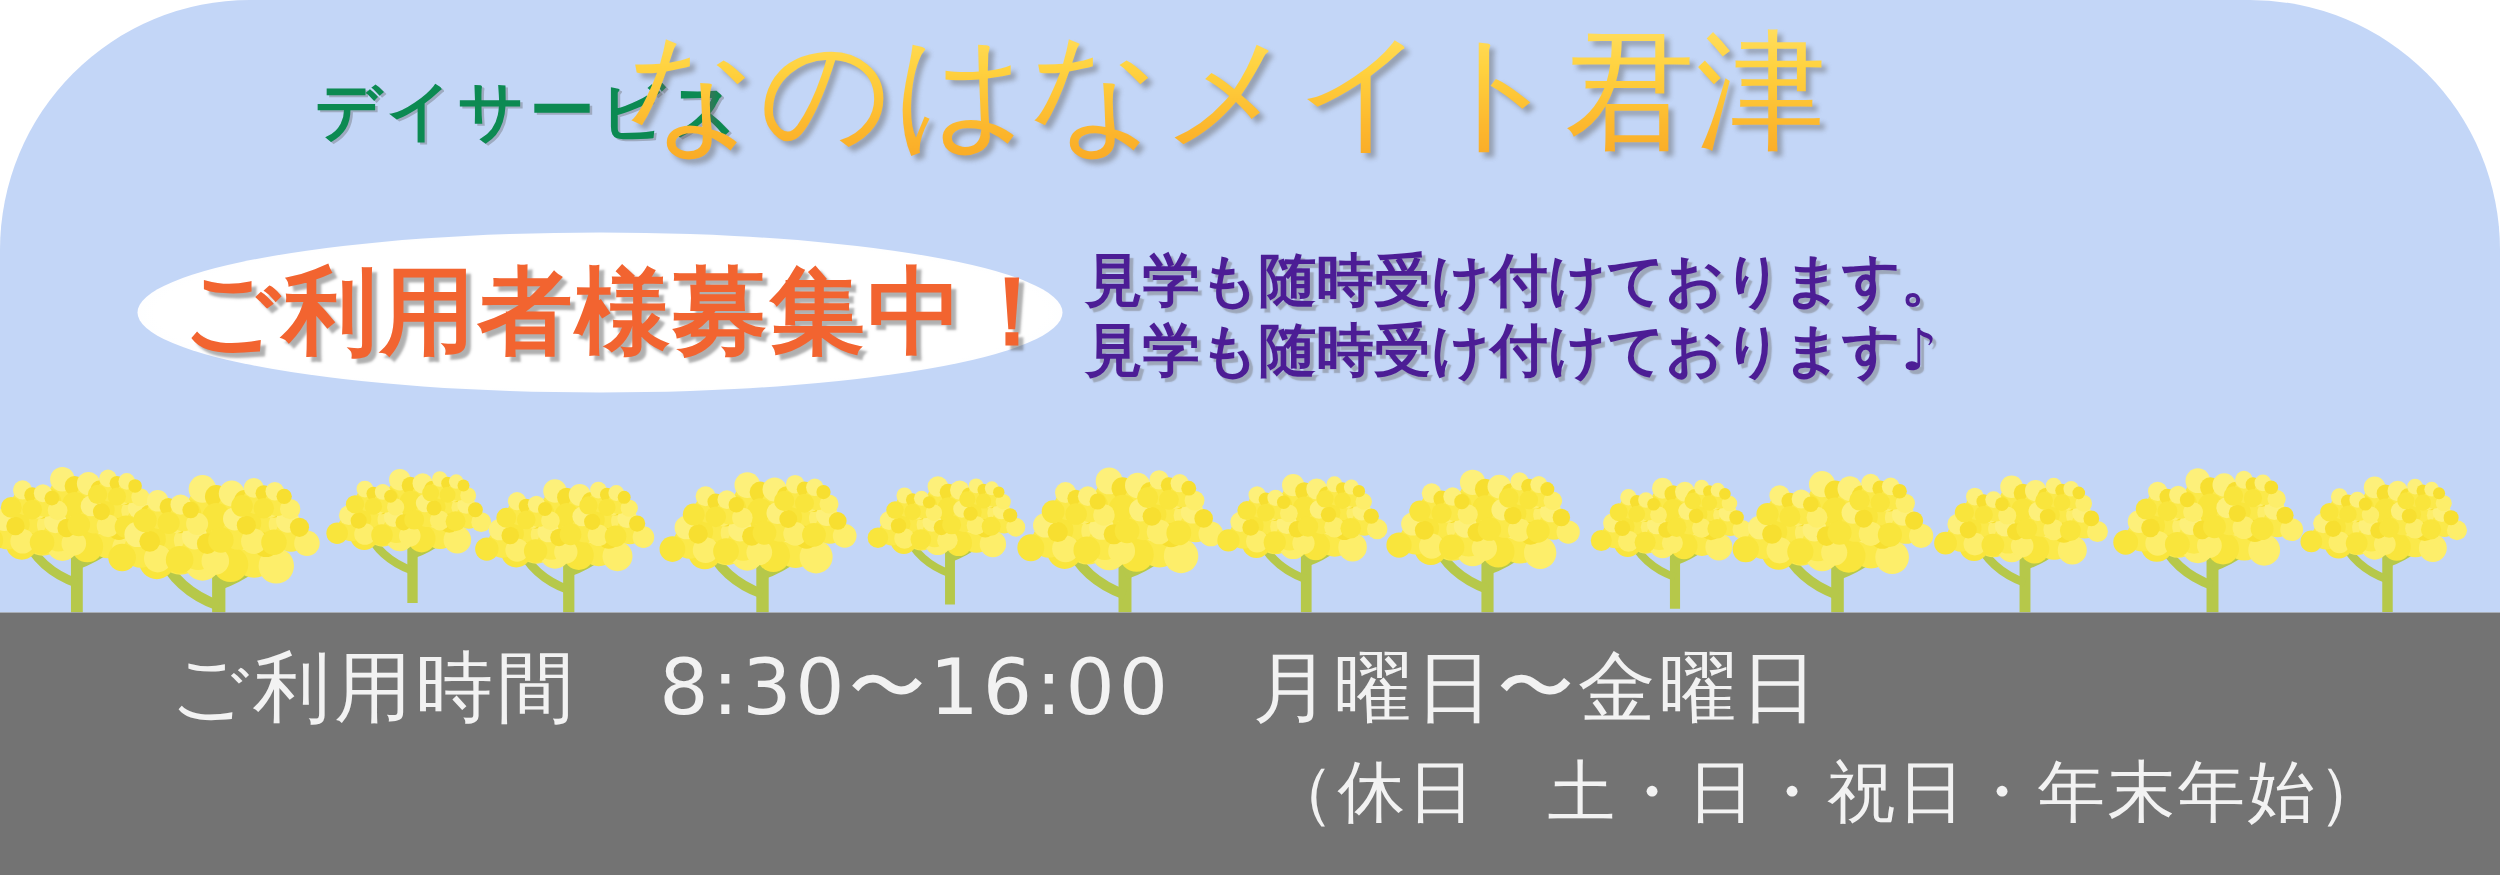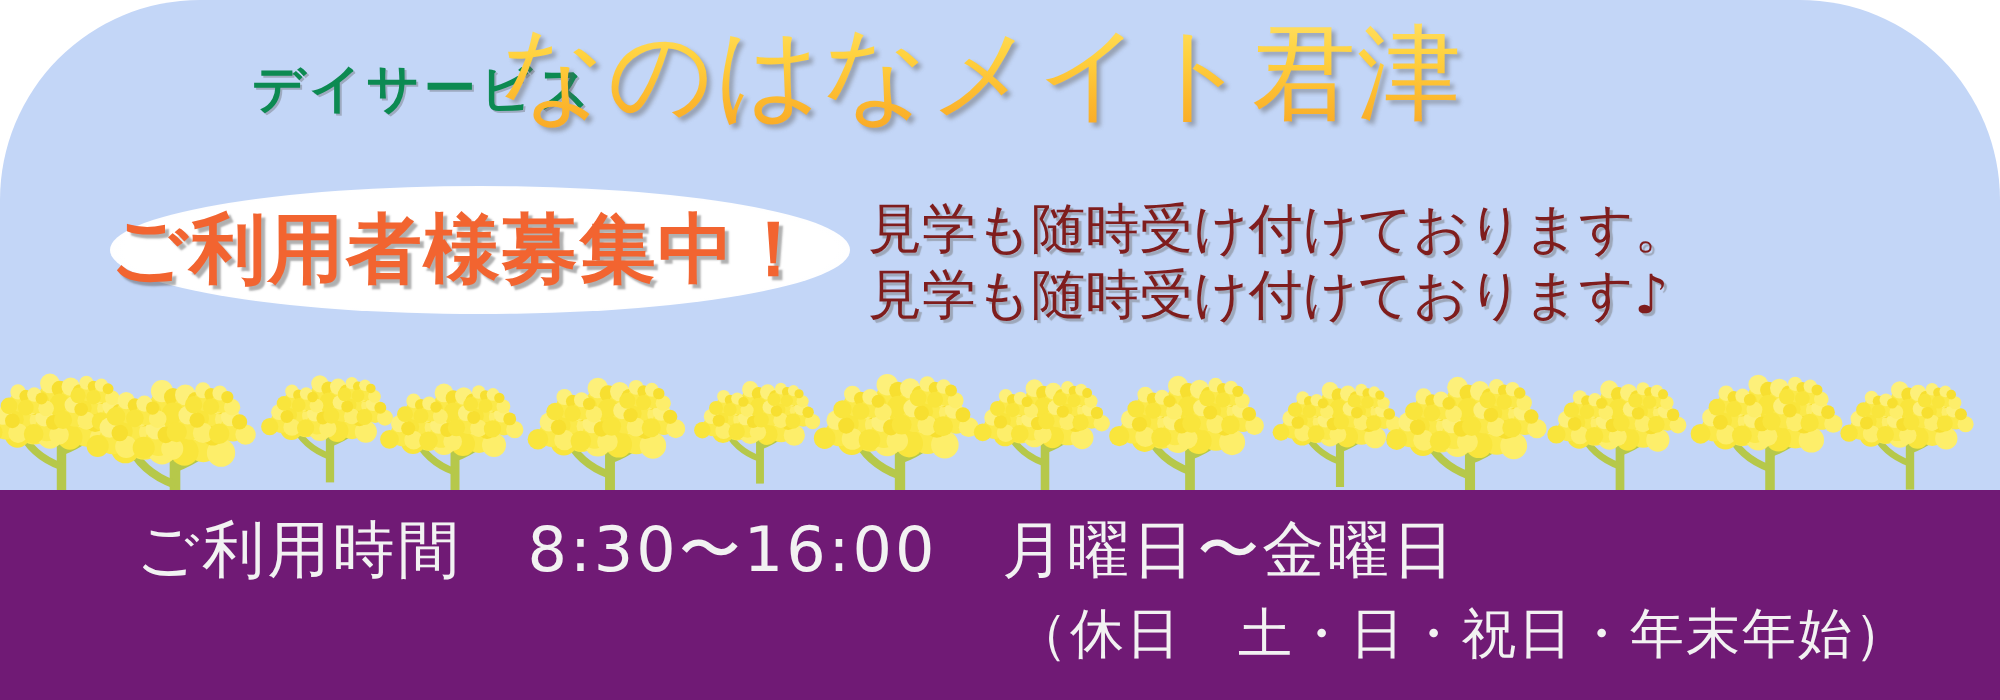--- a/index.html
+++ b/index.html
@@ -86,51 +86,51 @@
     border-radius: 50%;
     background: radial-gradient(ellipse at 50% 50%,
                 #ffffff 0%, #ffffff 68%, rgba(255,255,255,0.92) 82%,
                 rgba(255,255,255,0.45) 93%, rgba(255,255,255,0) 100%);
   }
   .recruit-text {
     position: absolute;
     left: 110px;
     top: 199px;
     width: 740px;
-    text-align: left;
+    text-align: right;
     font-size: 76px;
     font-weight: 700;
     letter-spacing: 2px;
     color: #f26430;
     text-shadow: 4px 4px 2px rgba(80,80,80,0.45);
     white-space: nowrap;
   }
 
   
   .message {
     position: absolute;
     left: 868px;
     top: 196px;
-    font-size: 54px;
-    font-weight: 400;
+    font-size: 46px;
+    font-weight: 700;
     line-height: 1.22;
-    color: #7f1d1d;
+    color: #4c1d95;
     text-shadow: 3px 3px 1px rgba(110,110,110,0.45);
     white-space: nowrap;
   }
   .message .line2 { display: block; }
 
   
   .hours-bar {
     position: absolute;
     left: 0;
     top: 490px;
     width: 2000px;
     height: 210px;
-    background: #701a75;
+    background: #737373;
     color: #f2f2f2;
   }
   .hours-line1 {
     position: absolute;
     left: 136px;
     top: 18px;
     font-size: 62px;
     letter-spacing: 3px;
     white-space: nowrap;
   }

